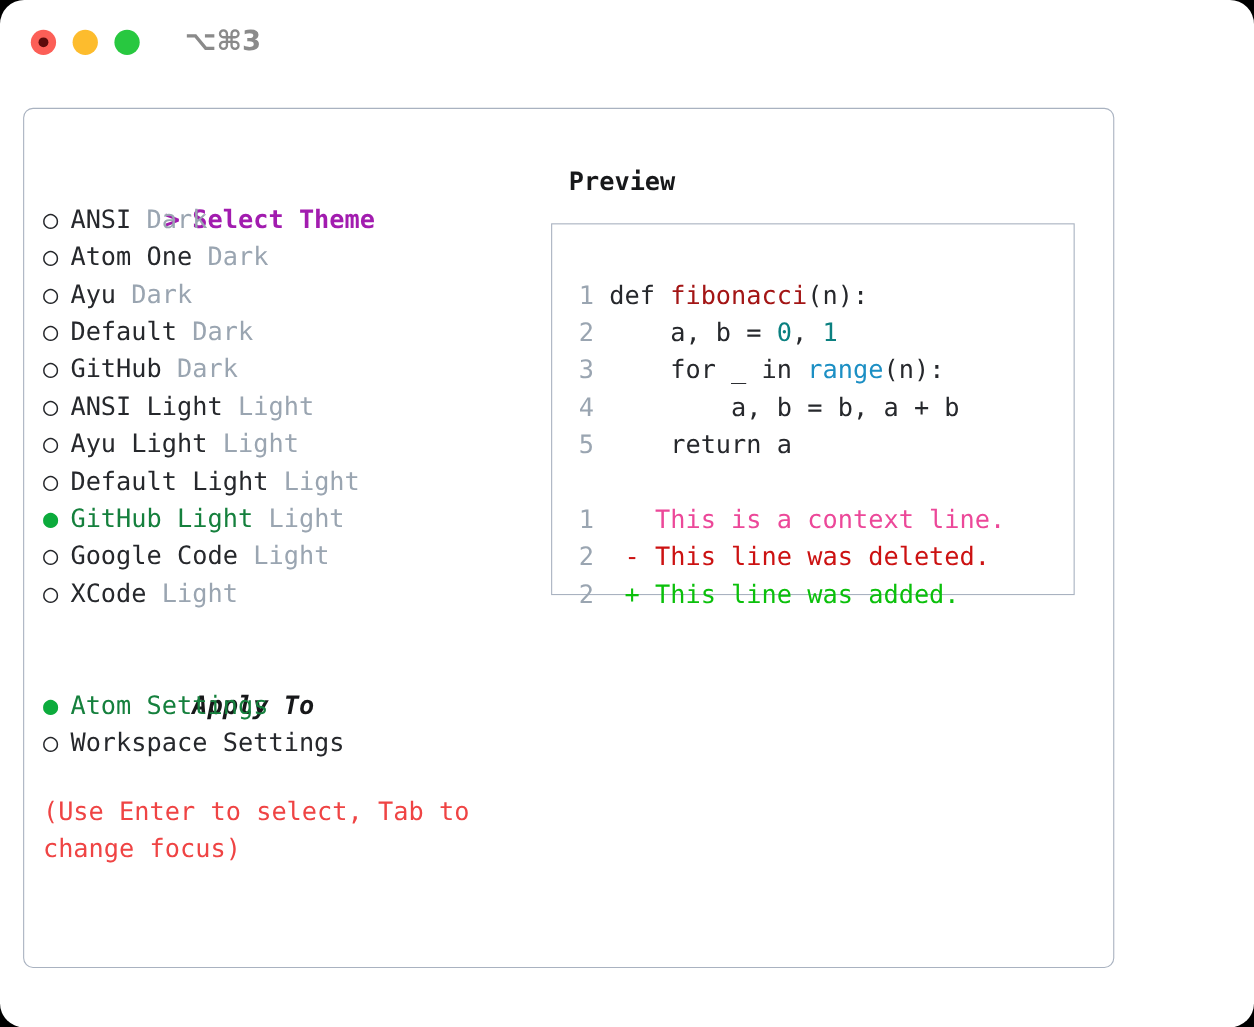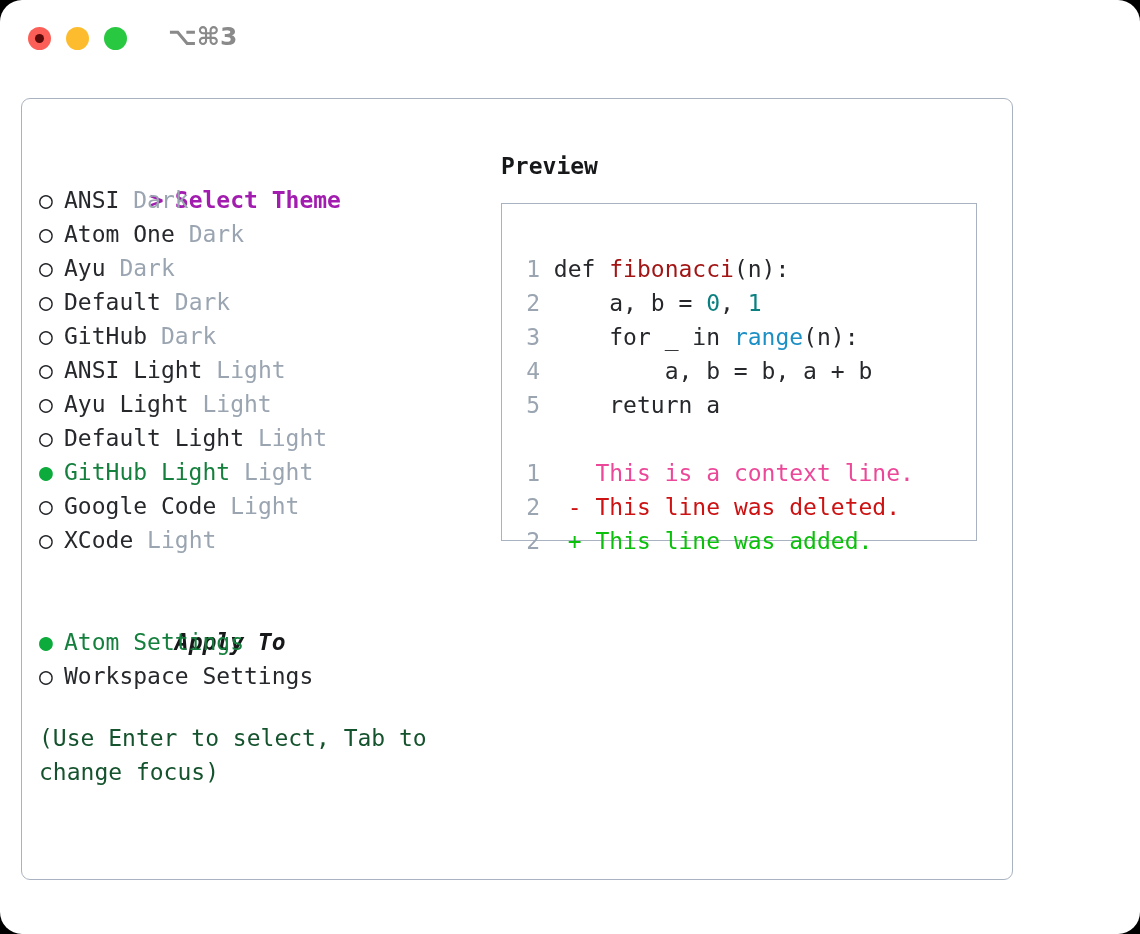--- a/index.html
+++ b/index.html
@@ -125,37 +125,38 @@
     color: #17181A;
     font-style: italic;
   }
 
   .spacer-row { height: 34px; }
 
   .hint {
     margin-top: 28px;
     font-size: 23px;
     line-height: 34px;
-    color: #14532d;
+    color: #ef4444;
     width: 400px;
   }
 
   
   .right-col {
     position: absolute;
     left: 479px;
     top: 50px;
     width: 495px;
   }
 
   .preview-title {
     font-size: 23px;
     font-weight: bold;
     color: #17181A;
     line-height: 34px;
+    margin-left: 16px;
   }
 
   .preview-box {
     margin-top: 20px;
     width: 476px;
     height: 338px;
     border: 1.5px solid #A9B2C0;
     box-sizing: border-box;
     background: #ffffff;
     position: relative;

